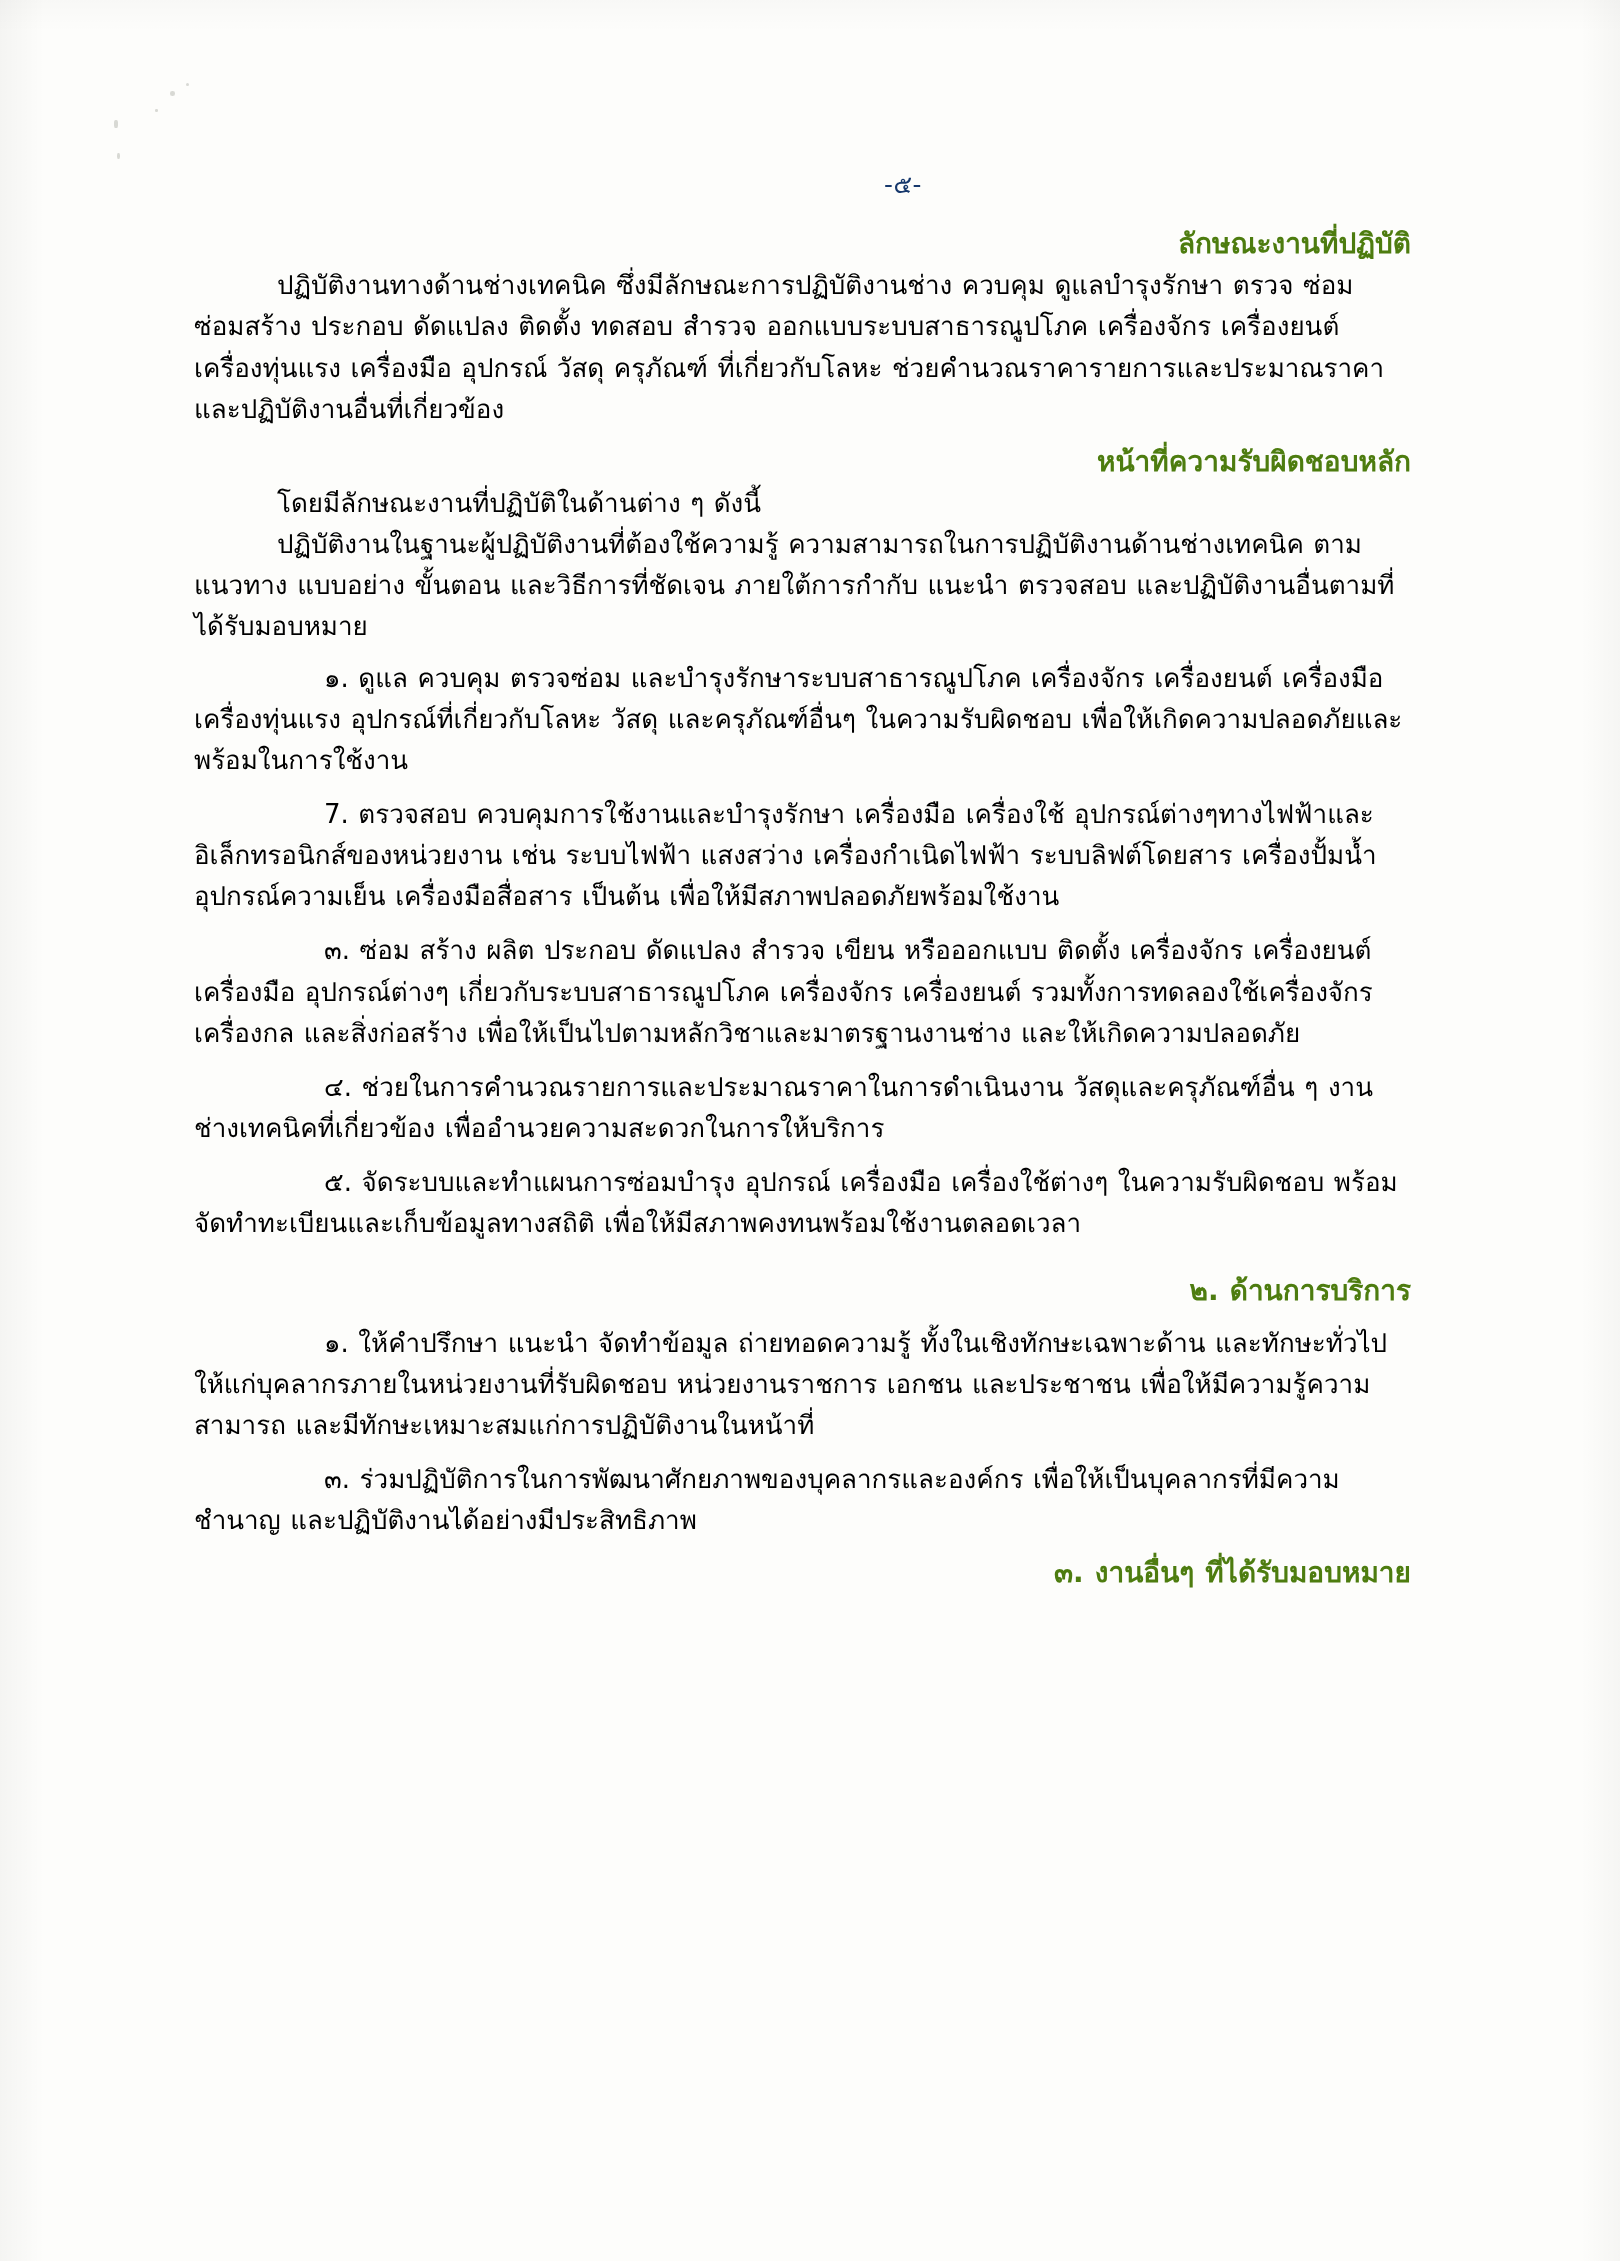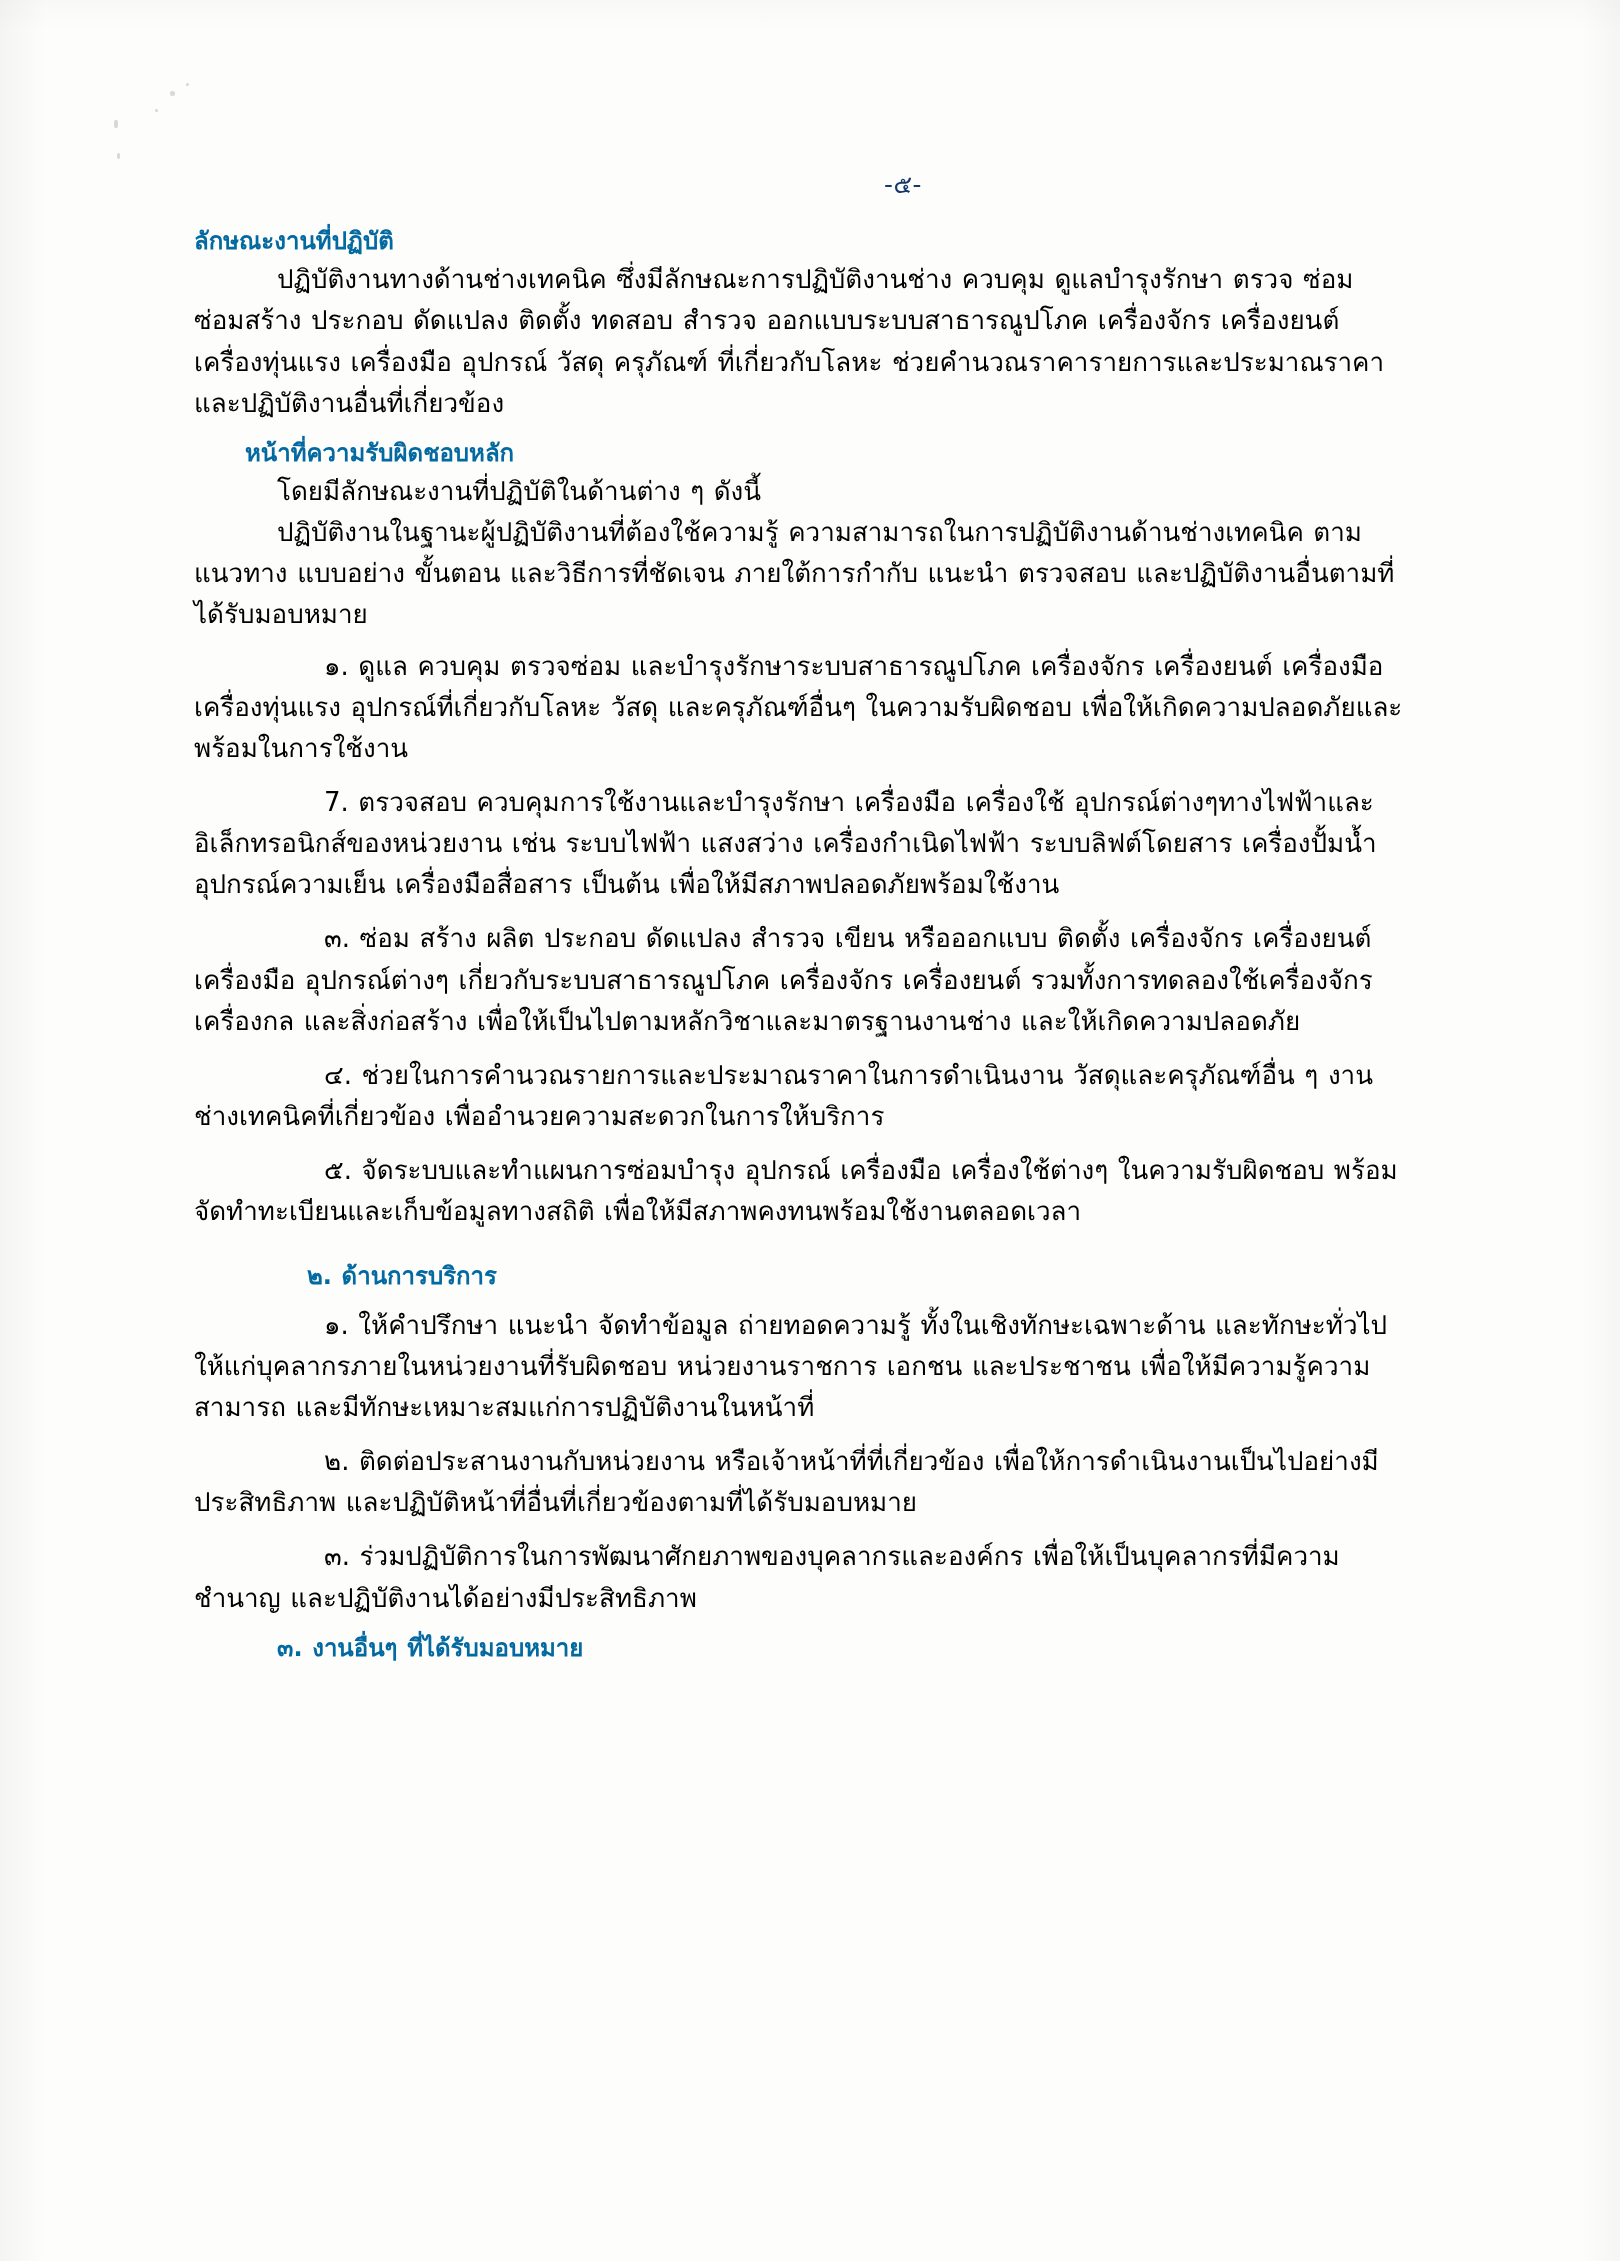--- a/index.html
+++ b/index.html
@@ -54,23 +54,24 @@
   }
   .blk {
     font-size: 26px;
     line-height: 1.58;
     color: #000000;
     text-align: left;
     word-spacing: 1.3px;
   }
   .heading {
     font-weight: bold;
-    font-size: 24px;
+    font-size: 28px;
     line-height: 1.5;
-    color: #0369a1;
+    color: #4d7c0f;
+    text-align: right;
   }
   .ind-head {
     padding-left: 51px;
   }
   .ind-1 {
     text-indent: 83px;
   }
   .ind-2 {
     text-indent: 130px;
   }
@@ -109,19 +110,18 @@
     <p class="blk ind-1">ปฏิบัติงานในฐานะผู้ปฏิบัติงานที่ต้องใช้ความรู้ ความสามารถในการปฏิบัติงานด้านช่างเทคนิค ตามแนวทาง แบบอย่าง ขั้นตอน และวิธีการที่ชัดเจน ภายใต้การกำกับ แนะนำ ตรวจสอบ และปฏิบัติงานอื่นตามที่ได้รับมอบหมาย</p>
 
     <p class="blk ind-2 gap-s">๑. ดูแล ควบคุม ตรวจซ่อม และบำรุงรักษาระบบสาธารณูปโภค เครื่องจักร เครื่องยนต์ เครื่องมือ เครื่องทุ่นแรง อุปกรณ์ที่เกี่ยวกับโลหะ วัสดุ และครุภัณฑ์อื่นๆ ในความรับผิดชอบ เพื่อให้เกิดความปลอดภัยและพร้อมในการใช้งาน</p>
     <p class="blk ind-2 gap-m">7. ตรวจสอบ ควบคุมการใช้งานและบำรุงรักษา เครื่องมือ เครื่องใช้ อุปกรณ์ต่างๆทางไฟฟ้าและอิเล็กทรอนิกส์ของหน่วยงาน เช่น ระบบไฟฟ้า แสงสว่าง เครื่องกำเนิดไฟฟ้า ระบบลิฟต์โดยสาร เครื่องปั้มน้ำ อุปกรณ์ความเย็น เครื่องมือสื่อสาร เป็นต้น เพื่อให้มีสภาพปลอดภัยพร้อมใช้งาน</p>
     <p class="blk ind-2 gap-m">๓. ซ่อม สร้าง ผลิต ประกอบ ดัดแปลง สำรวจ เขียน หรือออกแบบ ติดตั้ง เครื่องจักร เครื่องยนต์ เครื่องมือ อุปกรณ์ต่างๆ เกี่ยวกับระบบสาธารณูปโภค เครื่องจักร เครื่องยนต์ รวมทั้งการทดลองใช้เครื่องจักร เครื่องกล และสิ่งก่อสร้าง เพื่อให้เป็นไปตามหลักวิชาและมาตรฐานงานช่าง และให้เกิดความปลอดภัย</p>
     <p class="blk ind-2 gap-m">๔. ช่วยในการคำนวณรายการและประมาณราคาในการดำเนินงาน  วัสดุและครุภัณฑ์อื่น  ๆ งานช่างเทคนิคที่เกี่ยวข้อง  เพื่ออำนวยความสะดวกในการให้บริการ</p>
     <p class="blk ind-2 gap-m">๕. จัดระบบและทำแผนการซ่อมบำรุง อุปกรณ์ เครื่องมือ เครื่องใช้ต่างๆ ในความรับผิดชอบ พร้อมจัดทำทะเบียนและเก็บข้อมูลทางสถิติ เพื่อให้มีสภาพคงทนพร้อมใช้งานตลอดเวลา</p>
 
     <h2 class="blk heading num-head gap-l">๒. ด้านการบริการ</h2>
     <p class="blk ind-2 gap-s">๑.    ให้คำปรึกษา แนะนำ จัดทำข้อมูล ถ่ายทอดความรู้ ทั้งในเชิงทักษะเฉพาะด้าน และทักษะทั่วไปให้แก่บุคลากรภายในหน่วยงานที่รับผิดชอบ หน่วยงานราชการ เอกชน และประชาชน เพื่อให้มีความรู้ความสามารถ และมีทักษะเหมาะสมแก่การปฏิบัติงานในหน้าที่</p>
-    <p class="blk ind-2 gap-m">๒. ติดต่อประสานงานกับหน่วยงาน หรือเจ้าหน้าที่ที่เกี่ยวข้อง เพื่อให้การดำเนินงานเป็นไปอย่างมีประสิทธิภาพ และปฏิบัติหน้าที่อื่นที่เกี่ยวข้องตามที่ได้รับมอบหมาย</p>
     <p class="blk ind-2 gap-m">๓. ร่วมปฏิบัติการในการพัฒนาศักยภาพของบุคลากรและองค์กร เพื่อให้เป็นบุคลากรที่มีความชำนาญ และปฏิบัติงานได้อย่างมีประสิทธิภาพ</p>
 
     <h2 class="blk heading tail-head gap-s">๓. งานอื่นๆ ที่ได้รับมอบหมาย</h2>
   </div>
 </div>
 
 
 </body></html>

